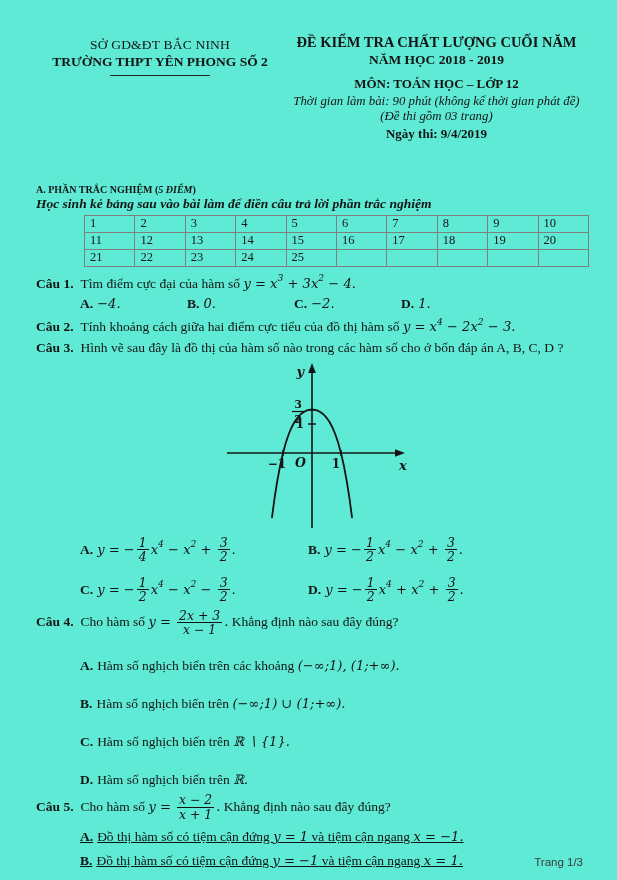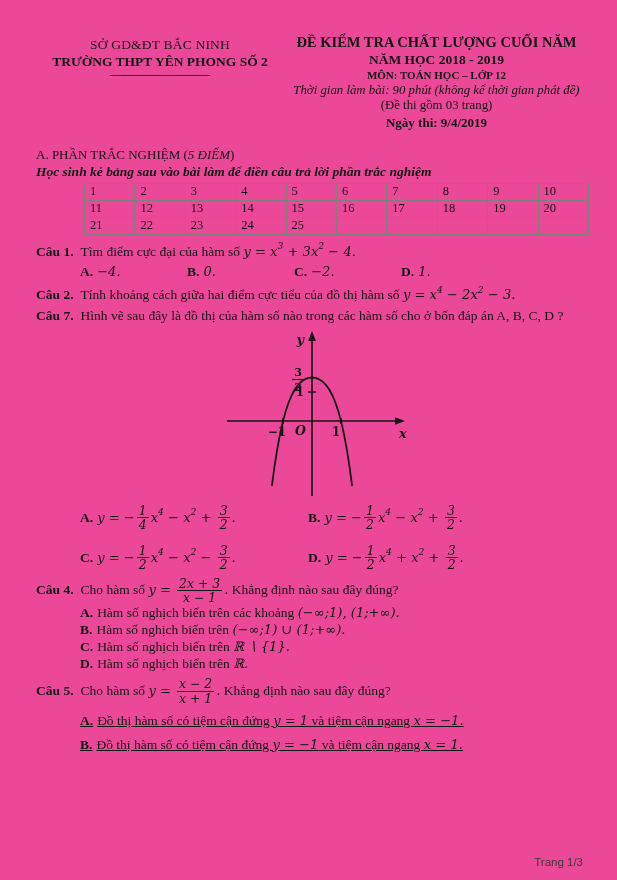--- a/index.html
+++ b/index.html
@@ -1,55 +1,55 @@
 <!DOCTYPE html>
 <html><head>
 <meta charset="utf-8">
 <style>
   html,body { margin:0; padding:0; background:#e8e8e8; }
   .page {
     width:617px; height:880px; box-sizing:border-box; margin:0 auto;
-    background:#ec4899; color:#141414;
+    background:#5eead4; color:#141414;
     font-family:"Liberation Serif", serif;
     padding:34px 28px 0 36px; overflow:hidden; position:relative;
   }
   
   .header { display:flex; }
   .h-left { width:248px; text-align:center; padding-top:3px; }
   .h-left .dept { font-size:13.5px; letter-spacing:.2px; }
   .h-left .school { font-size:13.5px; font-weight:bold; margin-top:1px; }
   .h-left .rule { width:100px; border-top:1.4px solid #222; margin:5px auto 0; }
   .stamp-wrap { margin-top:24px; }
   .stamp { display:inline-block; border:1px solid #4a4a4a; padding:6px 18px; font-size:12.5px; }
   .h-right { flex:1; text-align:center; }
   .h-right .title { font-size:14.5px; font-weight:bold; }
   .h-right .year { font-size:13.5px; font-weight:bold; margin-top:1px; }
-  .h-right .subject { font-size:11px; font-weight:bold; margin-top:1px; }
+  .h-right .subject { font-size:13px; font-weight:bold; margin-top:8px; }
   .h-right .duration { font-size:12.8px; font-style:italic; margin-top:2px; }
-  .h-right .lnote { font-size:12.8px; }
+  .h-right .lnote { font-size:12.8px; font-style:italic; }
   .h-right .edate { font-size:13px; font-weight:bold; margin-top:2px; }
   
-  .section-heading { margin-top:16px; font-size:13px; font-weight:normal; }
+  .section-heading { margin-top:42px; font-size:10px; font-weight:bold; }
   .heading-em { font-style:italic; }
   .instruction { font-size:13.5px; font-weight:bold; font-style:italic; margin-top:1px; }
   
   table.ans { border-collapse:collapse; margin:3px 0 6px 48px; }
   table.ans td {
     border:1px solid #7f7f7f; width:49px; height:15px;
     font-size:12.5px; padding:0 0 1px 5px; vertical-align:top;
   }
   
   .q { margin-top:5px; font-size:13.5px; }
   .q-label { font-weight:bold; margin-right:7px; }
   .opts-row { display:flex; margin:4px 0 1px 44px; }
   .opts-row .opt { width:107px; }
   .opt-key { font-weight:bold; margin-right:4px; }
   .opts-grid { display:grid; grid-template-columns:228px auto; row-gap:12px; margin:2px 0 2px 44px; }
   .opts-list { margin-left:44px; }
-  .opts-list .opt { margin-top:1px; }
+  .opts-list .opt { margin-top:22px; }
   .opts-list.tight .opt { margin-top:8px;text-decoration:underline; }
   
   .mi { font-family:"DejaVu Serif", serif; font-style:italic; font-size:0.97em; }
   sup.mi { font-size:0.68em; position:relative; top:-0.1em; }
   .rm { }
   .frac { display:inline-block; vertical-align:-0.62em; text-align:center; line-height:1.08; margin:0 2px; font-size:0.92em; }
   .frac .num { display:block; border-bottom:1px solid #141414; padding:0 2px; }
   .frac .den { display:block; padding:0 2px; }
   
   .figure { text-align:center; margin:2px 0 2px 0; }
@@ -133,21 +133,21 @@
       <div class="opt"><span class="opt-key">C.</span><span><span class="mi">−2.</span></span></div>
       <div class="opt"><span class="opt-key">D.</span><span><span class="mi">1.</span></span></div>
     </div>
   </div>
 
   <div class="q">
     <div class="q-stem"><span class="q-label">Câu 2.</span><span><span class="rm">Tính khoảng cách giữa hai điểm cực tiểu của đồ thị hàm số </span><span class="mi">y = x</span><sup class="mi">4</sup><span class="mi"> − 2x</span><sup class="mi">2</sup><span class="mi"> − 3.</span></span></div>
   </div>
 
   <div class="q">
-    <div class="q-stem"><span class="q-label">Câu 7.</span><span><span class="rm">Hình vẽ sau đây là đồ thị của hàm số nào trong các hàm số cho ở bốn đáp án A, B, C, D ?</span></span></div>
+    <div class="q-stem"><span class="q-label">Câu 3.</span><span><span class="rm">Hình vẽ sau đây là đồ thị của hàm số nào trong các hàm số cho ở bốn đáp án A, B, C, D ?</span></span></div>
 
     <div class="figure">
       <svg width="212" height="172" viewBox="0 0 212 172">
 
         <line x1="20" y1="95" x2="190" y2="95" stroke="#141414" stroke-width="1.6"></line>
         <polygon points="198,95 188,91.2 188,98.8" fill="#141414"></polygon>
         <line x1="105" y1="14" x2="105" y2="170" stroke="#141414" stroke-width="1.6"></line>
         <polygon points="105,5 101.2,15 108.8,15" fill="#141414"></polygon>
 
         <line x1="76" y1="92" x2="76" y2="98" stroke="#141414" stroke-width="1.4"></line>

